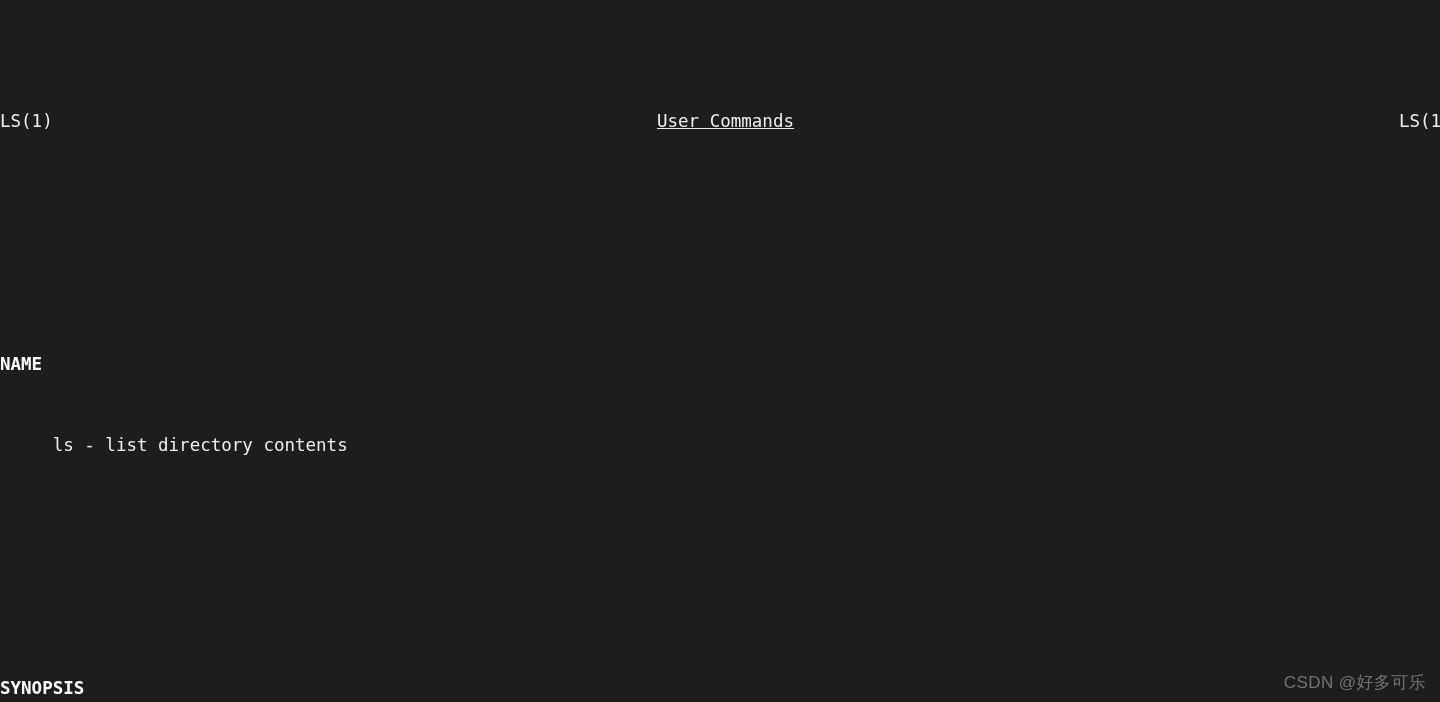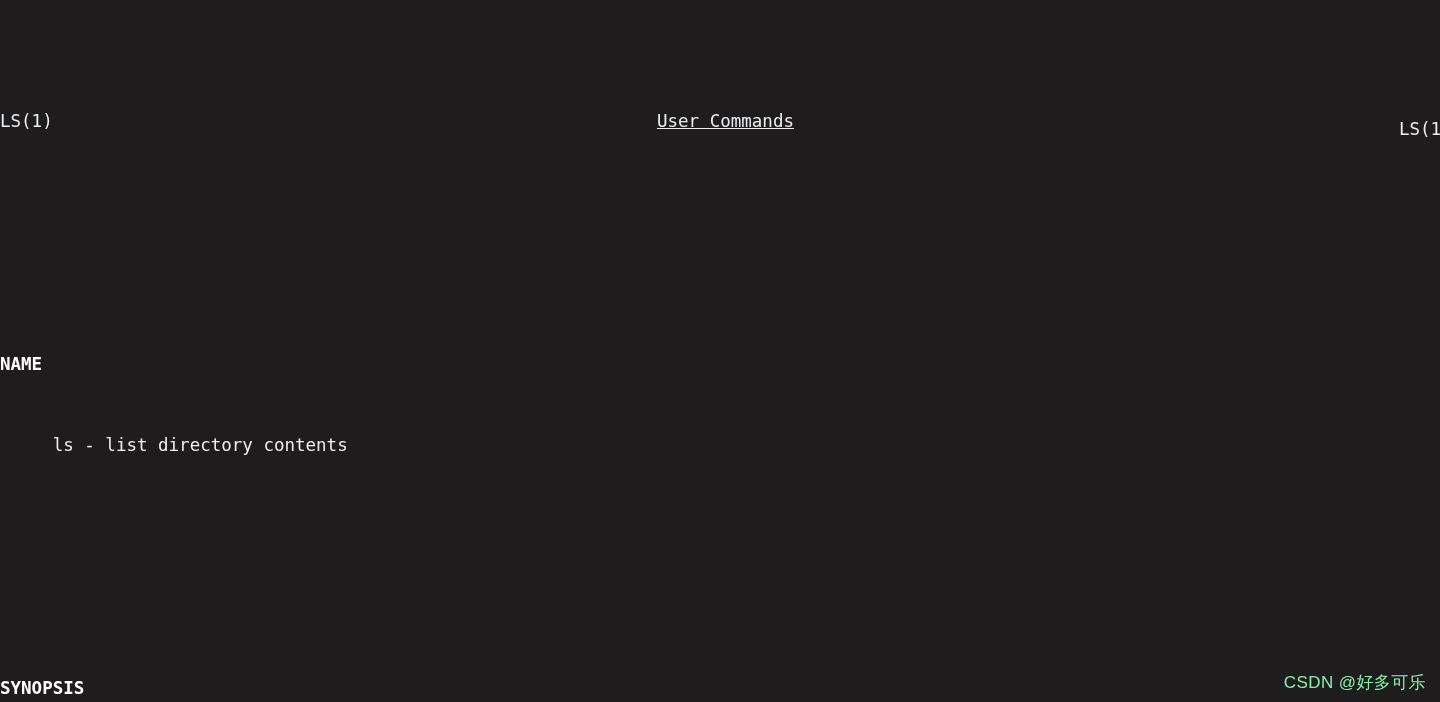--- a/index.html
+++ b/index.html
@@ -40,31 +40,31 @@
   .spacer { height: 27px; }
 
   
   .hdr {
     position: relative;
     height: 27px;
     white-space: pre;
   }
   .hdr-left  { position: absolute; left: 0px;  top: 0; }
   .hdr-mid   { position: absolute; left: 657px; top: 0; text-decoration: underline; }
-  .hdr-right { position: absolute; left: 1399px; top: 8px; }
+  .hdr-right { position: absolute; left: 1399px; top: 0; }
 
   
   #watermark {
     position: absolute;
     right: 14px;
     bottom: 8px;
     font-family: "Liberation Sans", sans-serif;
     font-size: 17px;
     line-height: 22px;
-    color: #86efac;
+    color: #737373;
     letter-spacing: 0.4px;
     white-space: pre;
     pointer-events: none;
   }
 </style>
 </head>
 <body>
 
 <div id="screen">
 

